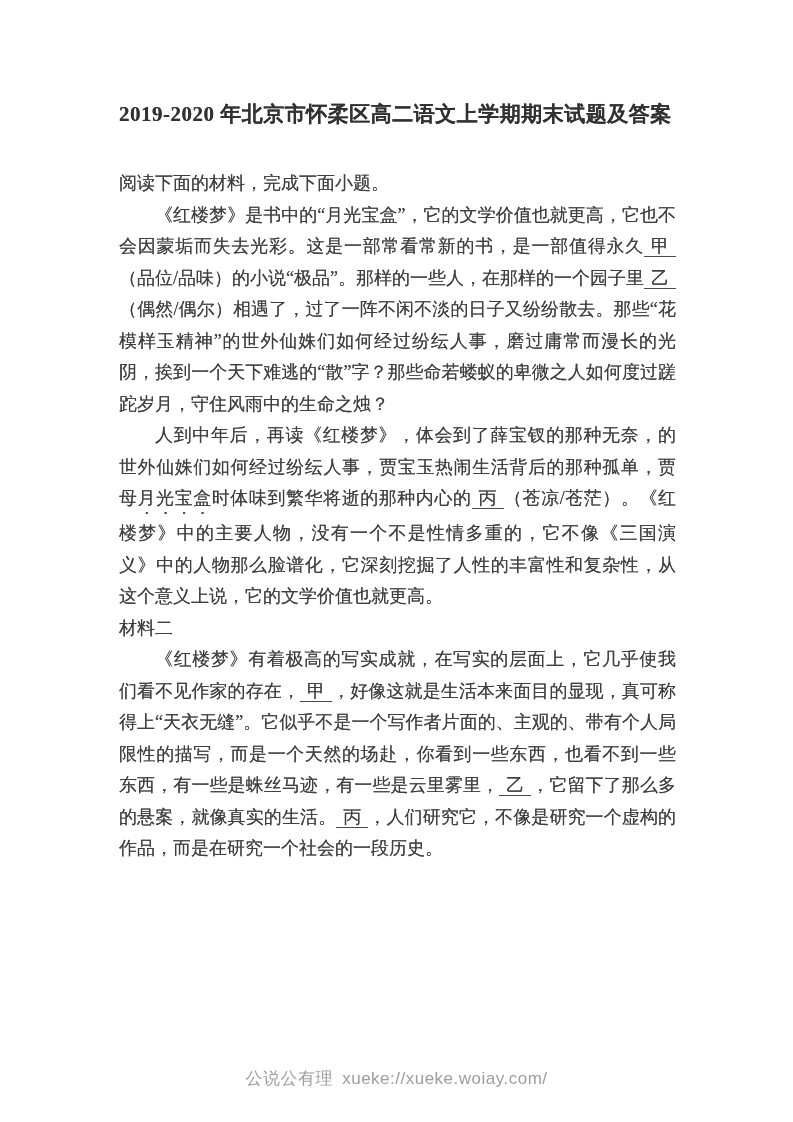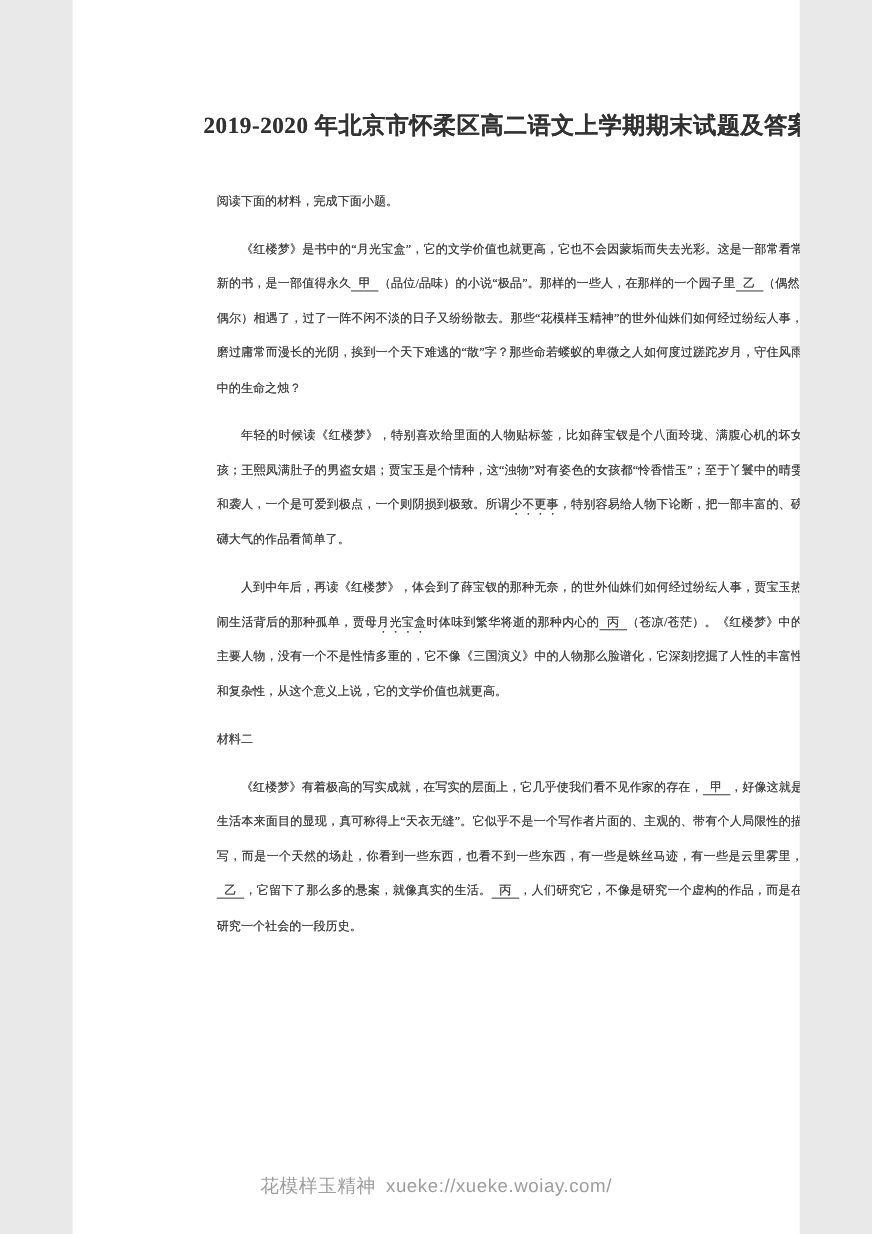--- a/index.html
+++ b/index.html
@@ -1,18 +1,18 @@
 <!DOCTYPE html>
 <html><head>
 <meta charset="utf-8">
 <style>
   html, body { margin: 0; padding: 0; background: #e9e9e9; }
   .page {
     position: relative;
-    width: 661px;
+    width: 793px;
     height: 1122px;
     margin: 0 auto;
     background: #ffffff;
     overflow: hidden;
     font-family: "Liberation Serif", "DejaVu Serif", serif;
     color: #3f3f3f;
   }
   .inner {
     position: absolute;
     left: 119px;
@@ -30,22 +30,22 @@
   }
   .section-heading {
     font-size: 15.5px;
     font-weight: bold;
     color: #353535;
     margin: 0;
     line-height: 32px;
     text-shadow: 0 0 0.5px #555;
   }
   .content p {
-    margin: 12px;
-    font-size: 11px;
+    margin: 0;
+    font-size: 18px;
     line-height: 31.5px;
     text-align: justify;
     text-shadow: 0 0 0.4px #666;
   }
   .content p.instruction,
   .content p.label {
     text-indent: 0;
     text-align: left;
   }
   .content p.para { text-indent: 2em; }
@@ -76,24 +76,23 @@
 </head>
 <body>
 
 <div class="page">
   <div class="inner">
     <h1 class="doc-title">2019-2020 年北京市怀柔区高二语文上学期期末试题及答案</h1>
     <div class="content">
       <p class="instruction">阅读下面的材料，完成下面小题。</p>
       <div id="blocks">
           <p class="para"><span>《红楼梦》是书中的“月光宝盒”，它的文学价值也就更高，它也不会因蒙垢而失去光彩。这是一部常看常新的书，是一部值得永久</span><span class="blank">甲</span><span>（品位/品味）的小说“极品”。那样的一些人，在那样的一个园子里</span><span class="blank">乙</span><span>（偶然/偶尔）相遇了，过了一阵不闲不淡的日子又纷纷散去。那些“花模样玉精神”的世外仙姝们如何经过纷纭人事，磨过庸常而漫长的光阴，挨到一个天下难逃的“散”字？那些命若蝼蚁的卑微之人如何度过蹉跎岁月，守住风雨中的生命之烛？</span></p>
-          <p class="para"><span>年轻的时候读《红楼梦》，特别喜欢给里面的人物贴标签，比如薛宝钗是个八面玲珑、满腹心机的坏女孩；王熙凤满肚子的男盗女娼；贾宝玉是个情种，这“浊物”对有姿色的女孩都“怜香惜玉”；至于丫鬟中的晴雯和袭人，一个是可爱到极点，一个则阴损到极致。所谓</span><span class="em-dots">少不更事</span><span>，特别容易给人物下论断，把一部丰富的、磅礴大气的作品看简单了。</span></p>
           <p class="para"><span>人到中年后，再读《红楼梦》，体会到了薛宝钗的那种无奈，的世外仙姝们如何经过纷纭人事，贾宝玉热闹生活背后的那种孤单，贾母</span><span class="em-dots">月光宝盒</span><span>时体味到繁华将逝的那种内心的</span><span class="blank">丙</span><span>（苍凉/苍茫）。《红楼梦》中的主要人物，没有一个不是性情多重的，它不像《三国演义》中的人物那么脸谱化，它深刻挖掘了人性的丰富性和复杂性，从这个意义上说，它的文学价值也就更高。</span></p>
           <p class="label"><span>材料二</span></p>
           <p class="para"><span>《红楼梦》有着极高的写实成就，在写实的层面上，它几乎使我们看不见作家的存在，</span><span class="blank">甲</span><span>，好像这就是生活本来面目的显现，真可称得上“天衣无缝”。它似乎不是一个写作者片面的、主观的、带有个人局限性的描写，而是一个天然的场赴，你看到一些东西，也看不到一些东西，有一些是蛛丝马迹，有一些是云里雾里，</span><span class="blank">乙</span><span>，它留下了那么多的悬案，就像真实的生活。</span><span class="blank">丙</span><span>，人们研究它，不像是研究一个虚构的作品，而是在研究一个社会的一段历史。</span></p>
         </div>
     </div>
   </div>
   <div class="footer">
-    <span>花模样玉精神</span>
+    <span>公说公有理</span>
     <span>xueke://xueke.woiay.com/</span>
   </div>
 </div>
 
 </body></html>

